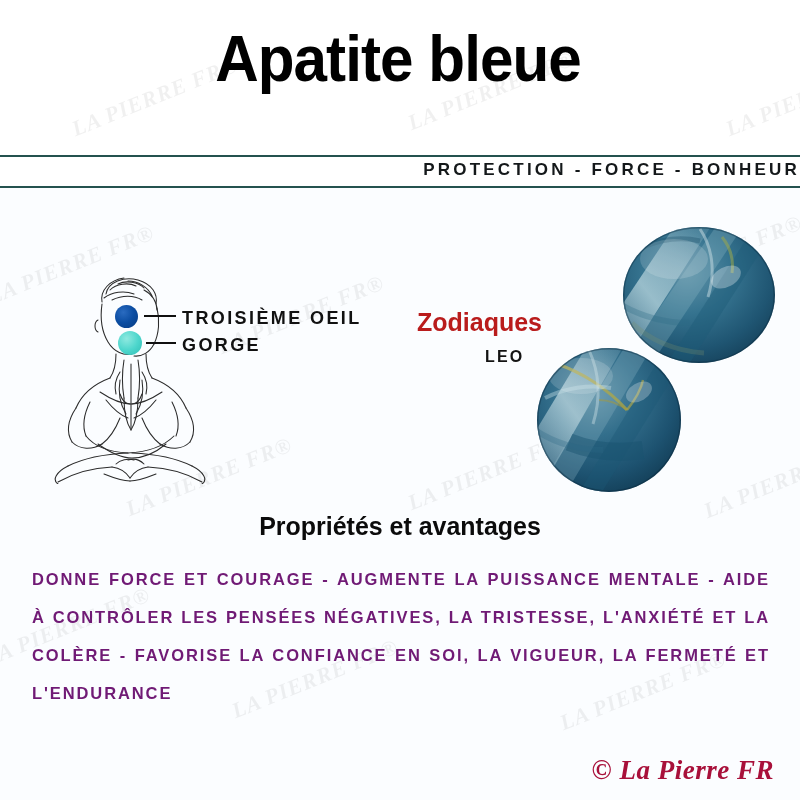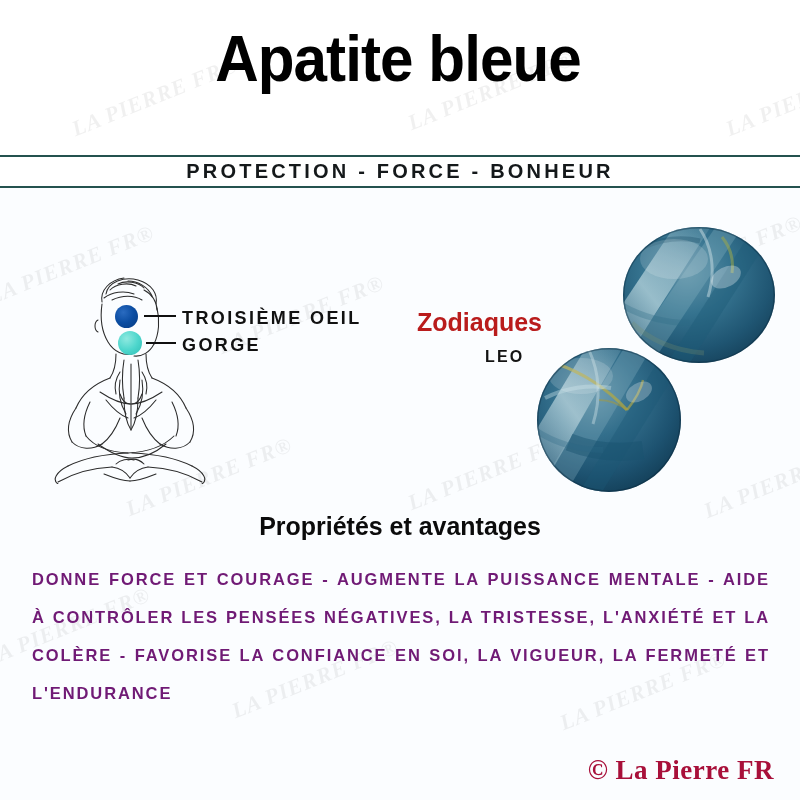--- a/index.html
+++ b/index.html
@@ -59,22 +59,22 @@
     background: #24524f;
     z-index: 10;
   }
   #rule-top { top: 155px; }
   #rule-bottom { top: 186px; }
 
   #subtitle {
     position: absolute;
     left: 0; top: 160px;
     width: 800px;
-    text-align: center;
-    font-size: 20px;
+    text-align: right;
+    font-size: 17px;
     font-weight: 700;
     letter-spacing: 3.2px;
     color: #14181a;
     z-index: 11;
   }
 
   
   #lower-tint {
     position: absolute;
     left: 0; top: 188px;
@@ -194,20 +194,21 @@
     content: "";
     display: inline-block;
     width: 100%;
   }
 
   
   #brand {
     position: absolute;
     right: 26px; bottom: 14px;
     font-family: "Liberation Serif", serif;
+    font-style: italic;
     font-weight: 700;
     font-size: 27px;
     color: #a8103a;
     letter-spacing: 0.5px;
     z-index: 15;
     white-space: nowrap;
   }
 </style>
 </head>
 <body>

